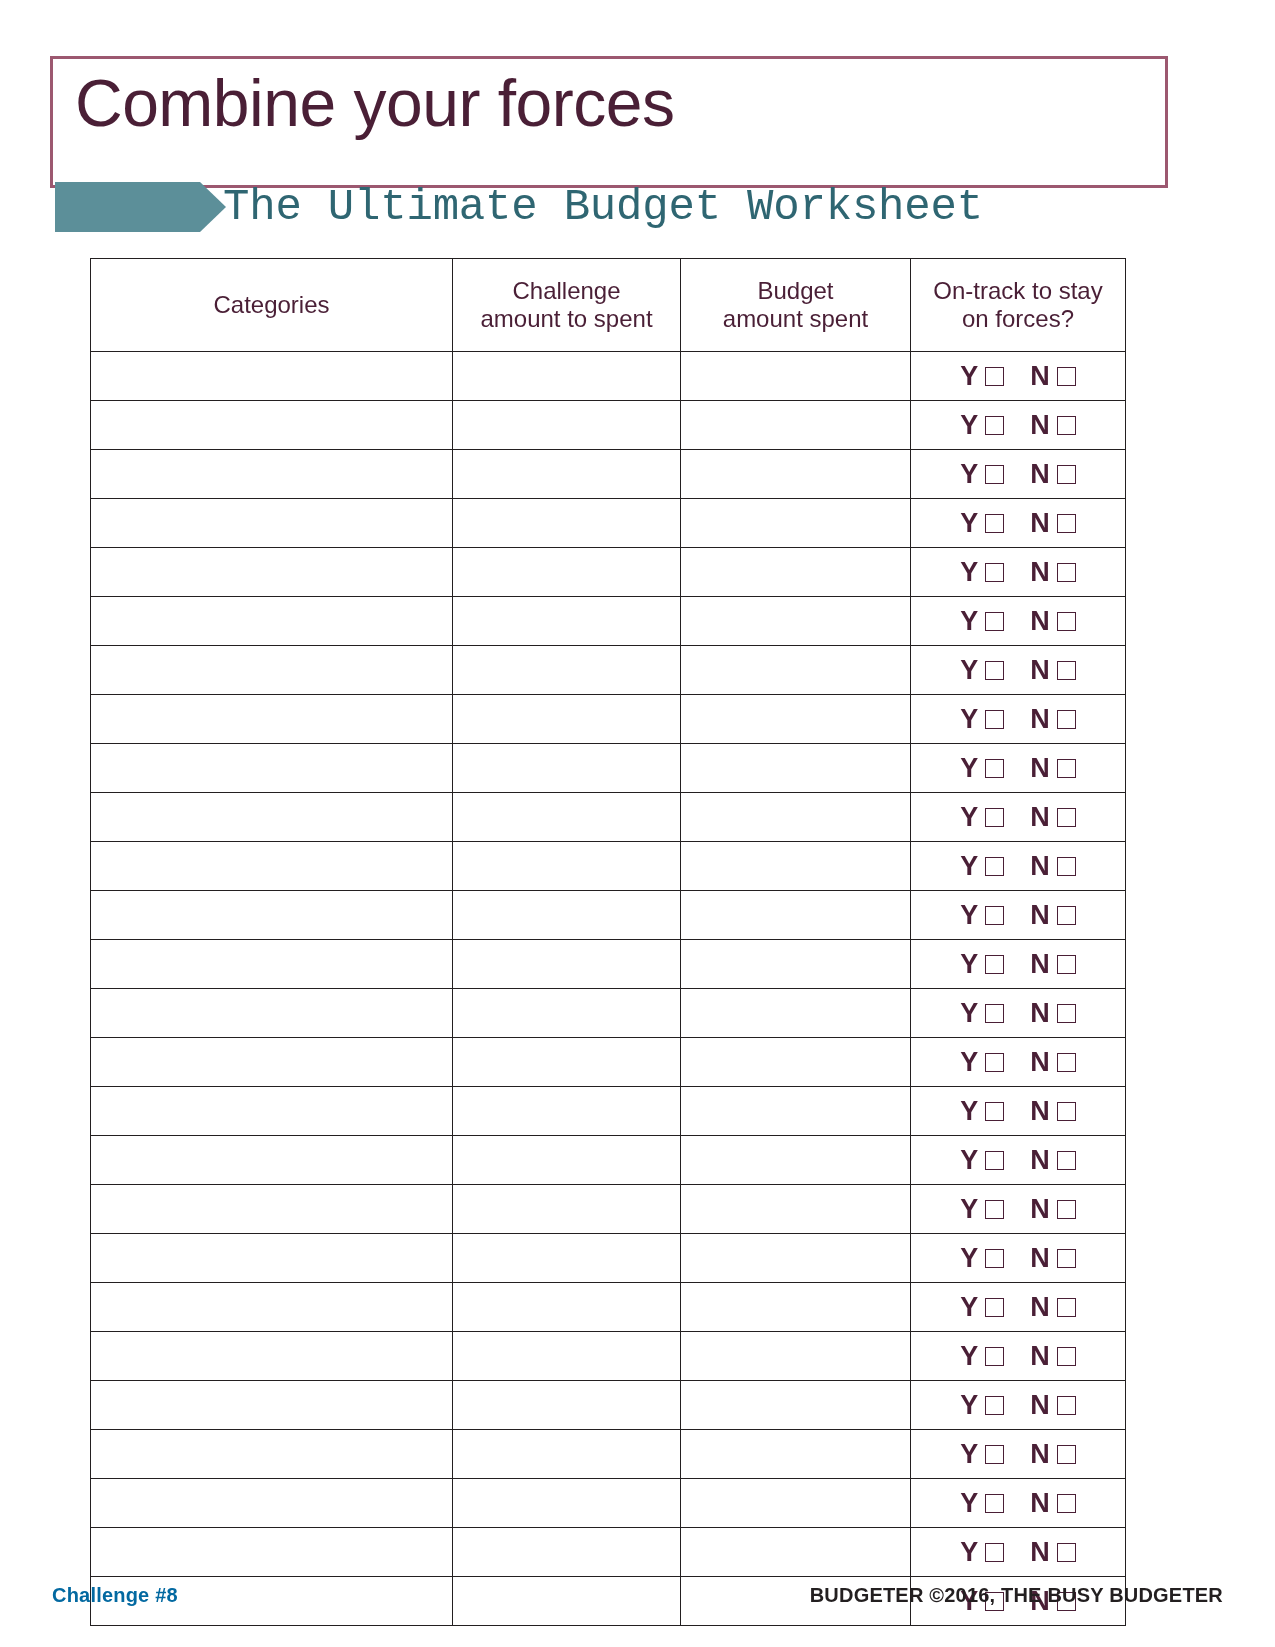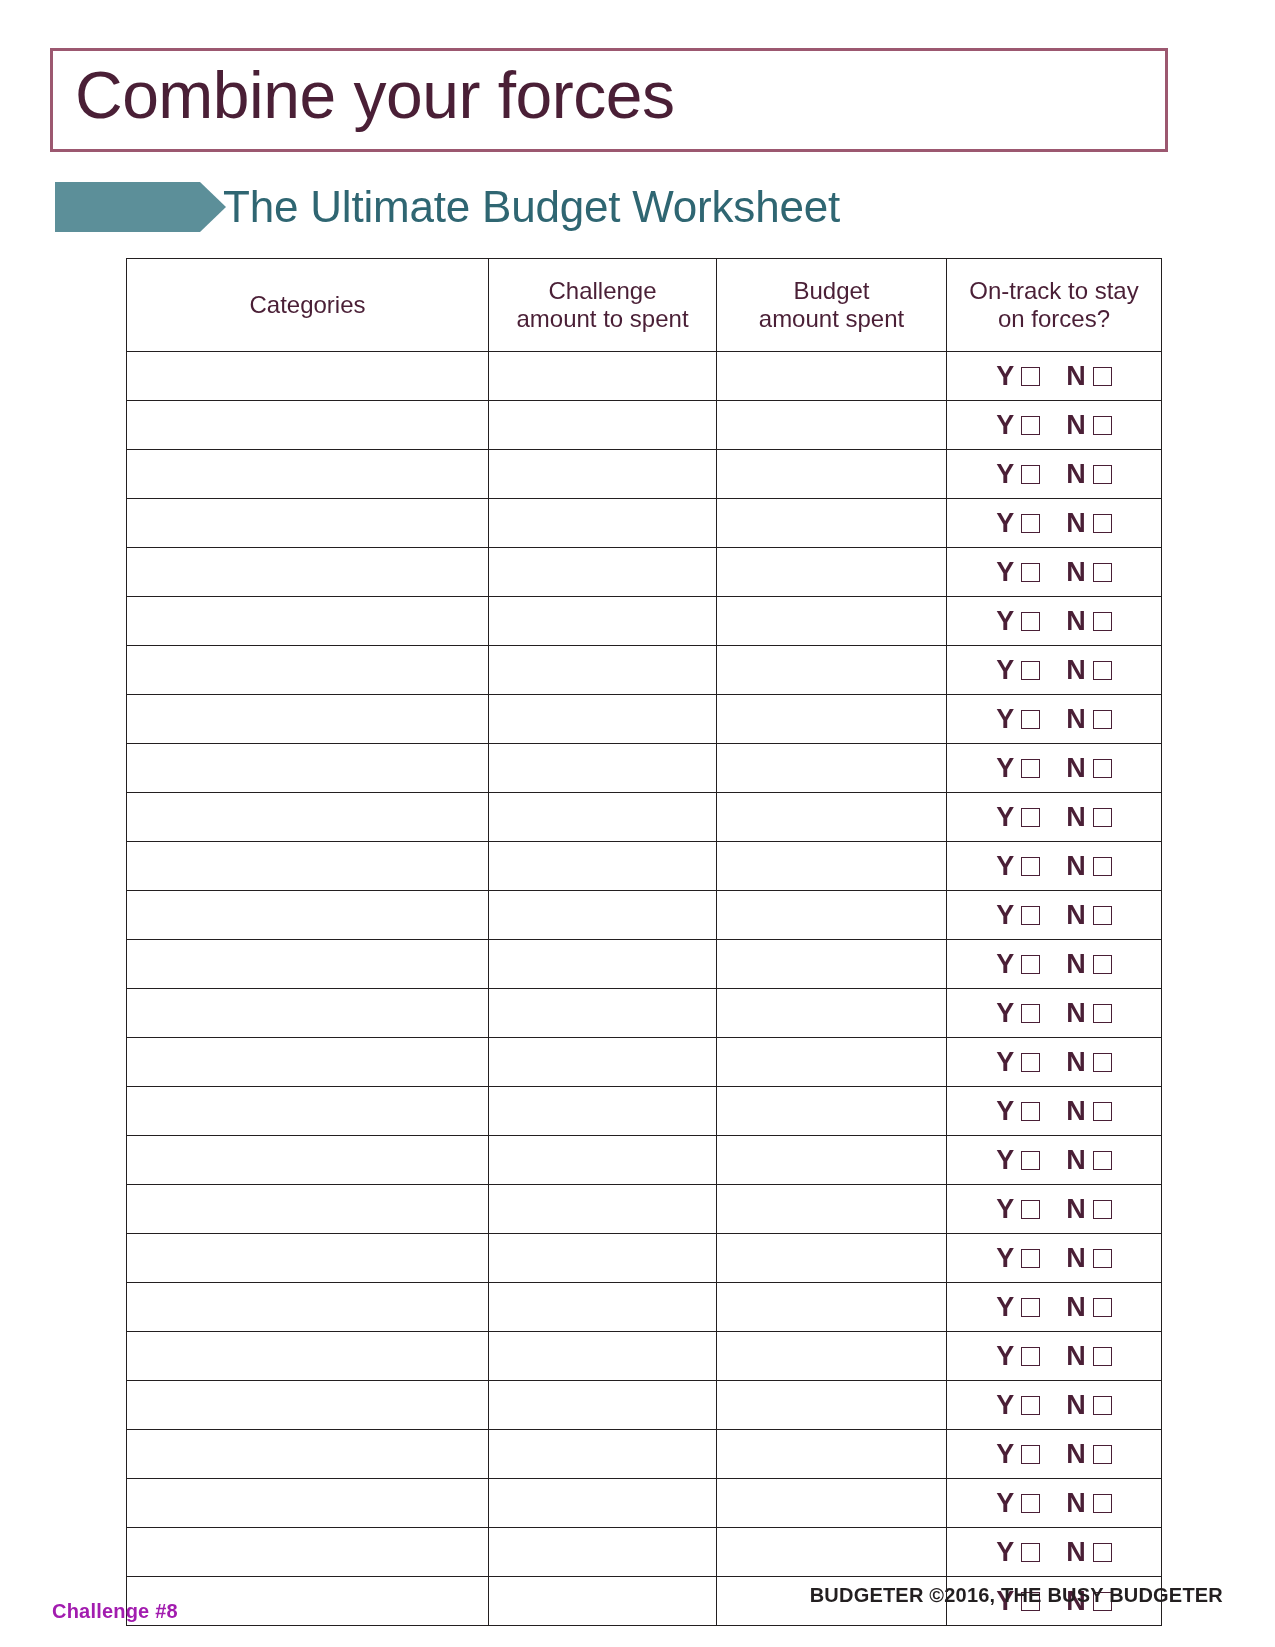--- a/index.html
+++ b/index.html
@@ -22,23 +22,23 @@
     top: 0;
     width: 1275px;
     height: 1647px;
     box-sizing: border-box;
   }
 
   
   .title-banner {
     position: absolute;
     left: 50px;
-    top: 48px;
+    top: 56px;
     width: 1118px;
-    height: 104px;
+    height: 132px;
     border: 3px solid #9c5870;
     box-sizing: border-box;
   }
   .title-banner .title-text {
     position: absolute;
     left: 22px;
     top: -8px;
     font-size: 66px;
     line-height: 104px;
     font-weight: 400;
@@ -77,31 +77,31 @@
   }
   .subtitle-text {
     position: absolute;
     left: 168px;
     top: 0;
     font-size: 44px;
     line-height: 58px;
     color: #2f6672;
     white-space: nowrap;
     letter-spacing: -0.2px;
+    font-family: Liberation Mono, monospace;
   }
 
   
   .worksheet-table {
     position: absolute;
     left: 90px;
     top: 258px;
     width: 1035px;
     border-collapse: collapse;
     table-layout: fixed;
-    margin-left: 36px;
   }
   .worksheet-table td,
   .worksheet-table th {
     border: 1px solid #231f20;
     padding: 0;
     margin: 0;
   }
   .worksheet-table thead th {
     height: 92px;
     font-weight: 400;
@@ -146,23 +146,23 @@
     height: 19px;
     border: 1.5px solid #4a1f36;
     background: #fff;
     box-sizing: border-box;
   }
 
   
   .footer-left {
     position: absolute;
     left: 52px;
-    bottom: 24px;
+    bottom: 40px;
     font-size: 20px;
-    color: #a21caf;
+    color: #0369a1;
     font-weight: 700;
     letter-spacing: 0.2px;
   }
   .footer-right {
     position: absolute;
     right: 52px;
     bottom: 40px;
     font-size: 20px;
     color: #231f20;
     font-weight: 700;

